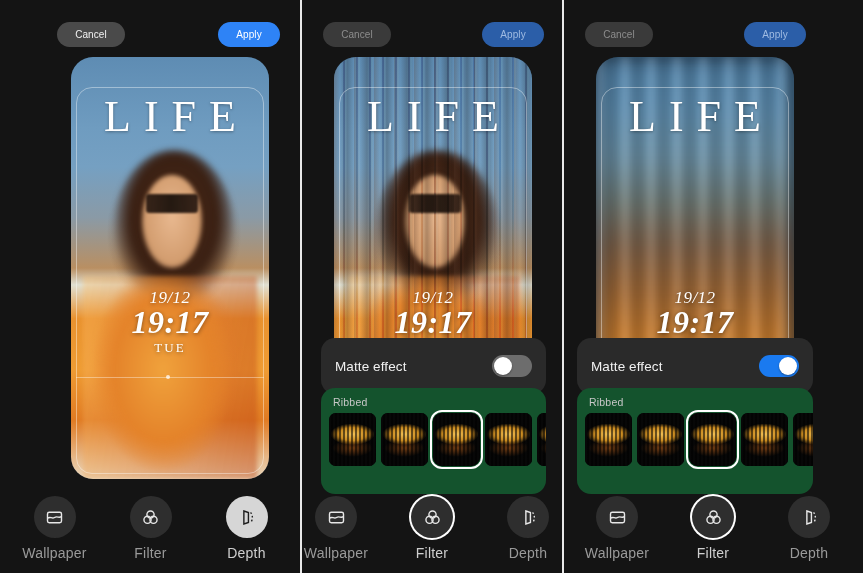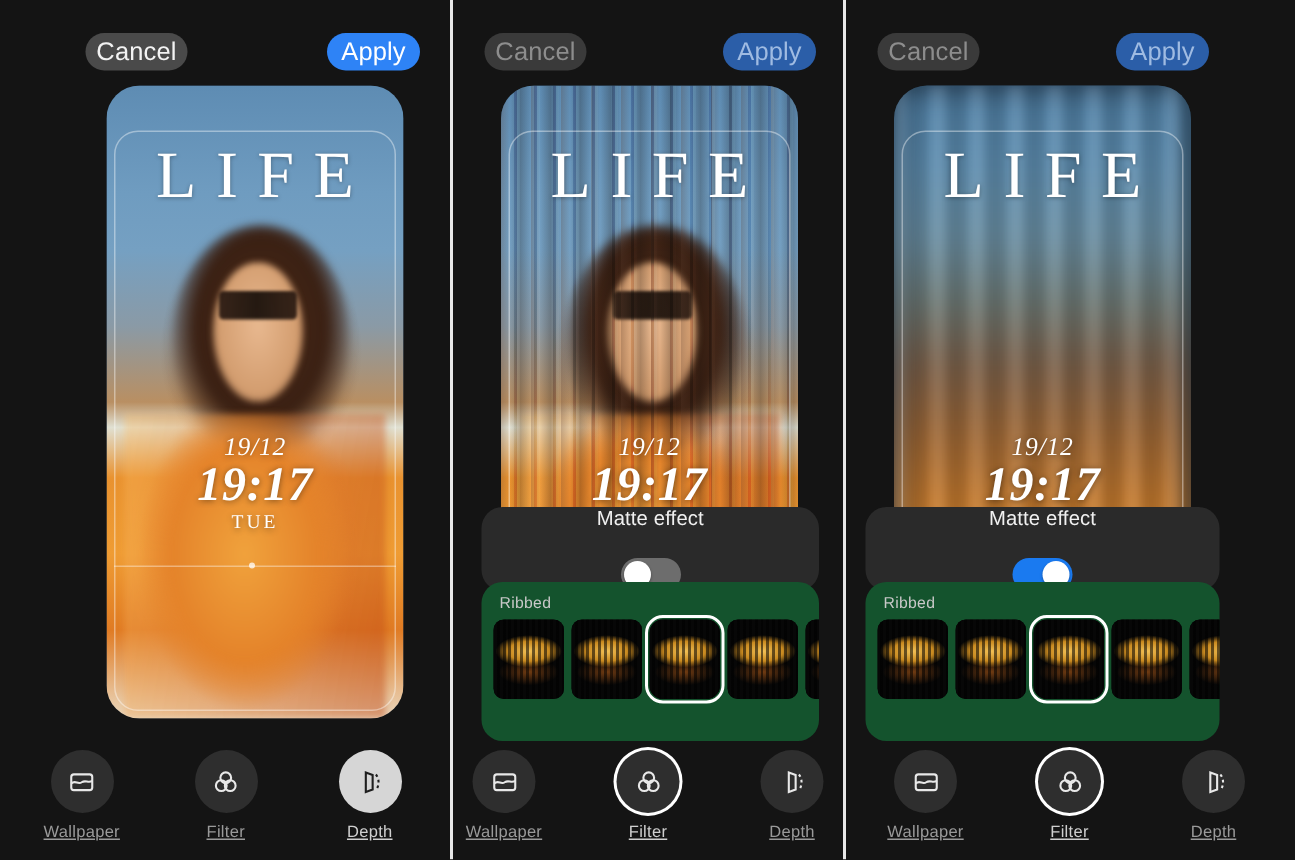--- a/index.html
+++ b/index.html
@@ -38,21 +38,21 @@
   .topbar {
     position: absolute; top: 22px; left: 0; right: 0;
     height: 26px;
     z-index: 30;
   }
   .btn {
     position: absolute;
     height: 25px;
     border-radius: 13px;
     display: flex; align-items: center; justify-content: center;
-    font-size: 17px;
+    font-size: 10px;
     letter-spacing: .1px;
     cursor: pointer;
     user-select: none;
   }
   .btn-cancel {
     background: #4a4a4a;
     color: #f2f2f2;
     width: 68px;
   }
   .btn-apply {
@@ -254,21 +254,20 @@
     position: absolute;
     height: 56px;
     background: #2a2a2a;
     border-radius: 14px;
     display: flex;
     align-items: center;
     justify-content: space-between;
     padding: 0 14px;
     z-index: 40;
     cursor: pointer;
-    flex-direction: column;
   }
   .matte-row .label {
     color: #f0f0f0;
     font-size: 13.5px;
     letter-spacing: .1px;
   }
   .switch {
     width: 40px; height: 22px;
     border-radius: 11px;
     background: #6d6d6d;
@@ -363,23 +362,22 @@
     display: flex; align-items: center; justify-content: center;
   }
   .tool.active-fill .circ { background: #d6d6d6; }
   .tool.active-ring .circ {
     background: #2e2e2e;
     box-shadow: 0 0 0 2px #ffffff;
   }
   .tool .tlabel {
     margin-top: 7px;
     color: #9a9a9a;
-    font-size: 11px;
+    font-size: 14px;
     letter-spacing: .2px;
-    text-decoration: underline;
   }
   .tool.active-fill .tlabel { color: #cfcfcf; }
   .tool.active-ring .tlabel { color: #cfcfcf; }
   .ic { display: block; }
   .ic-stroke { stroke: #e8e8e8; fill: none; stroke-width: 1.6; }
   .tool.active-fill .ic-stroke { stroke: #1e1e1e; }
 </style>
 </head>
 <body>
 

